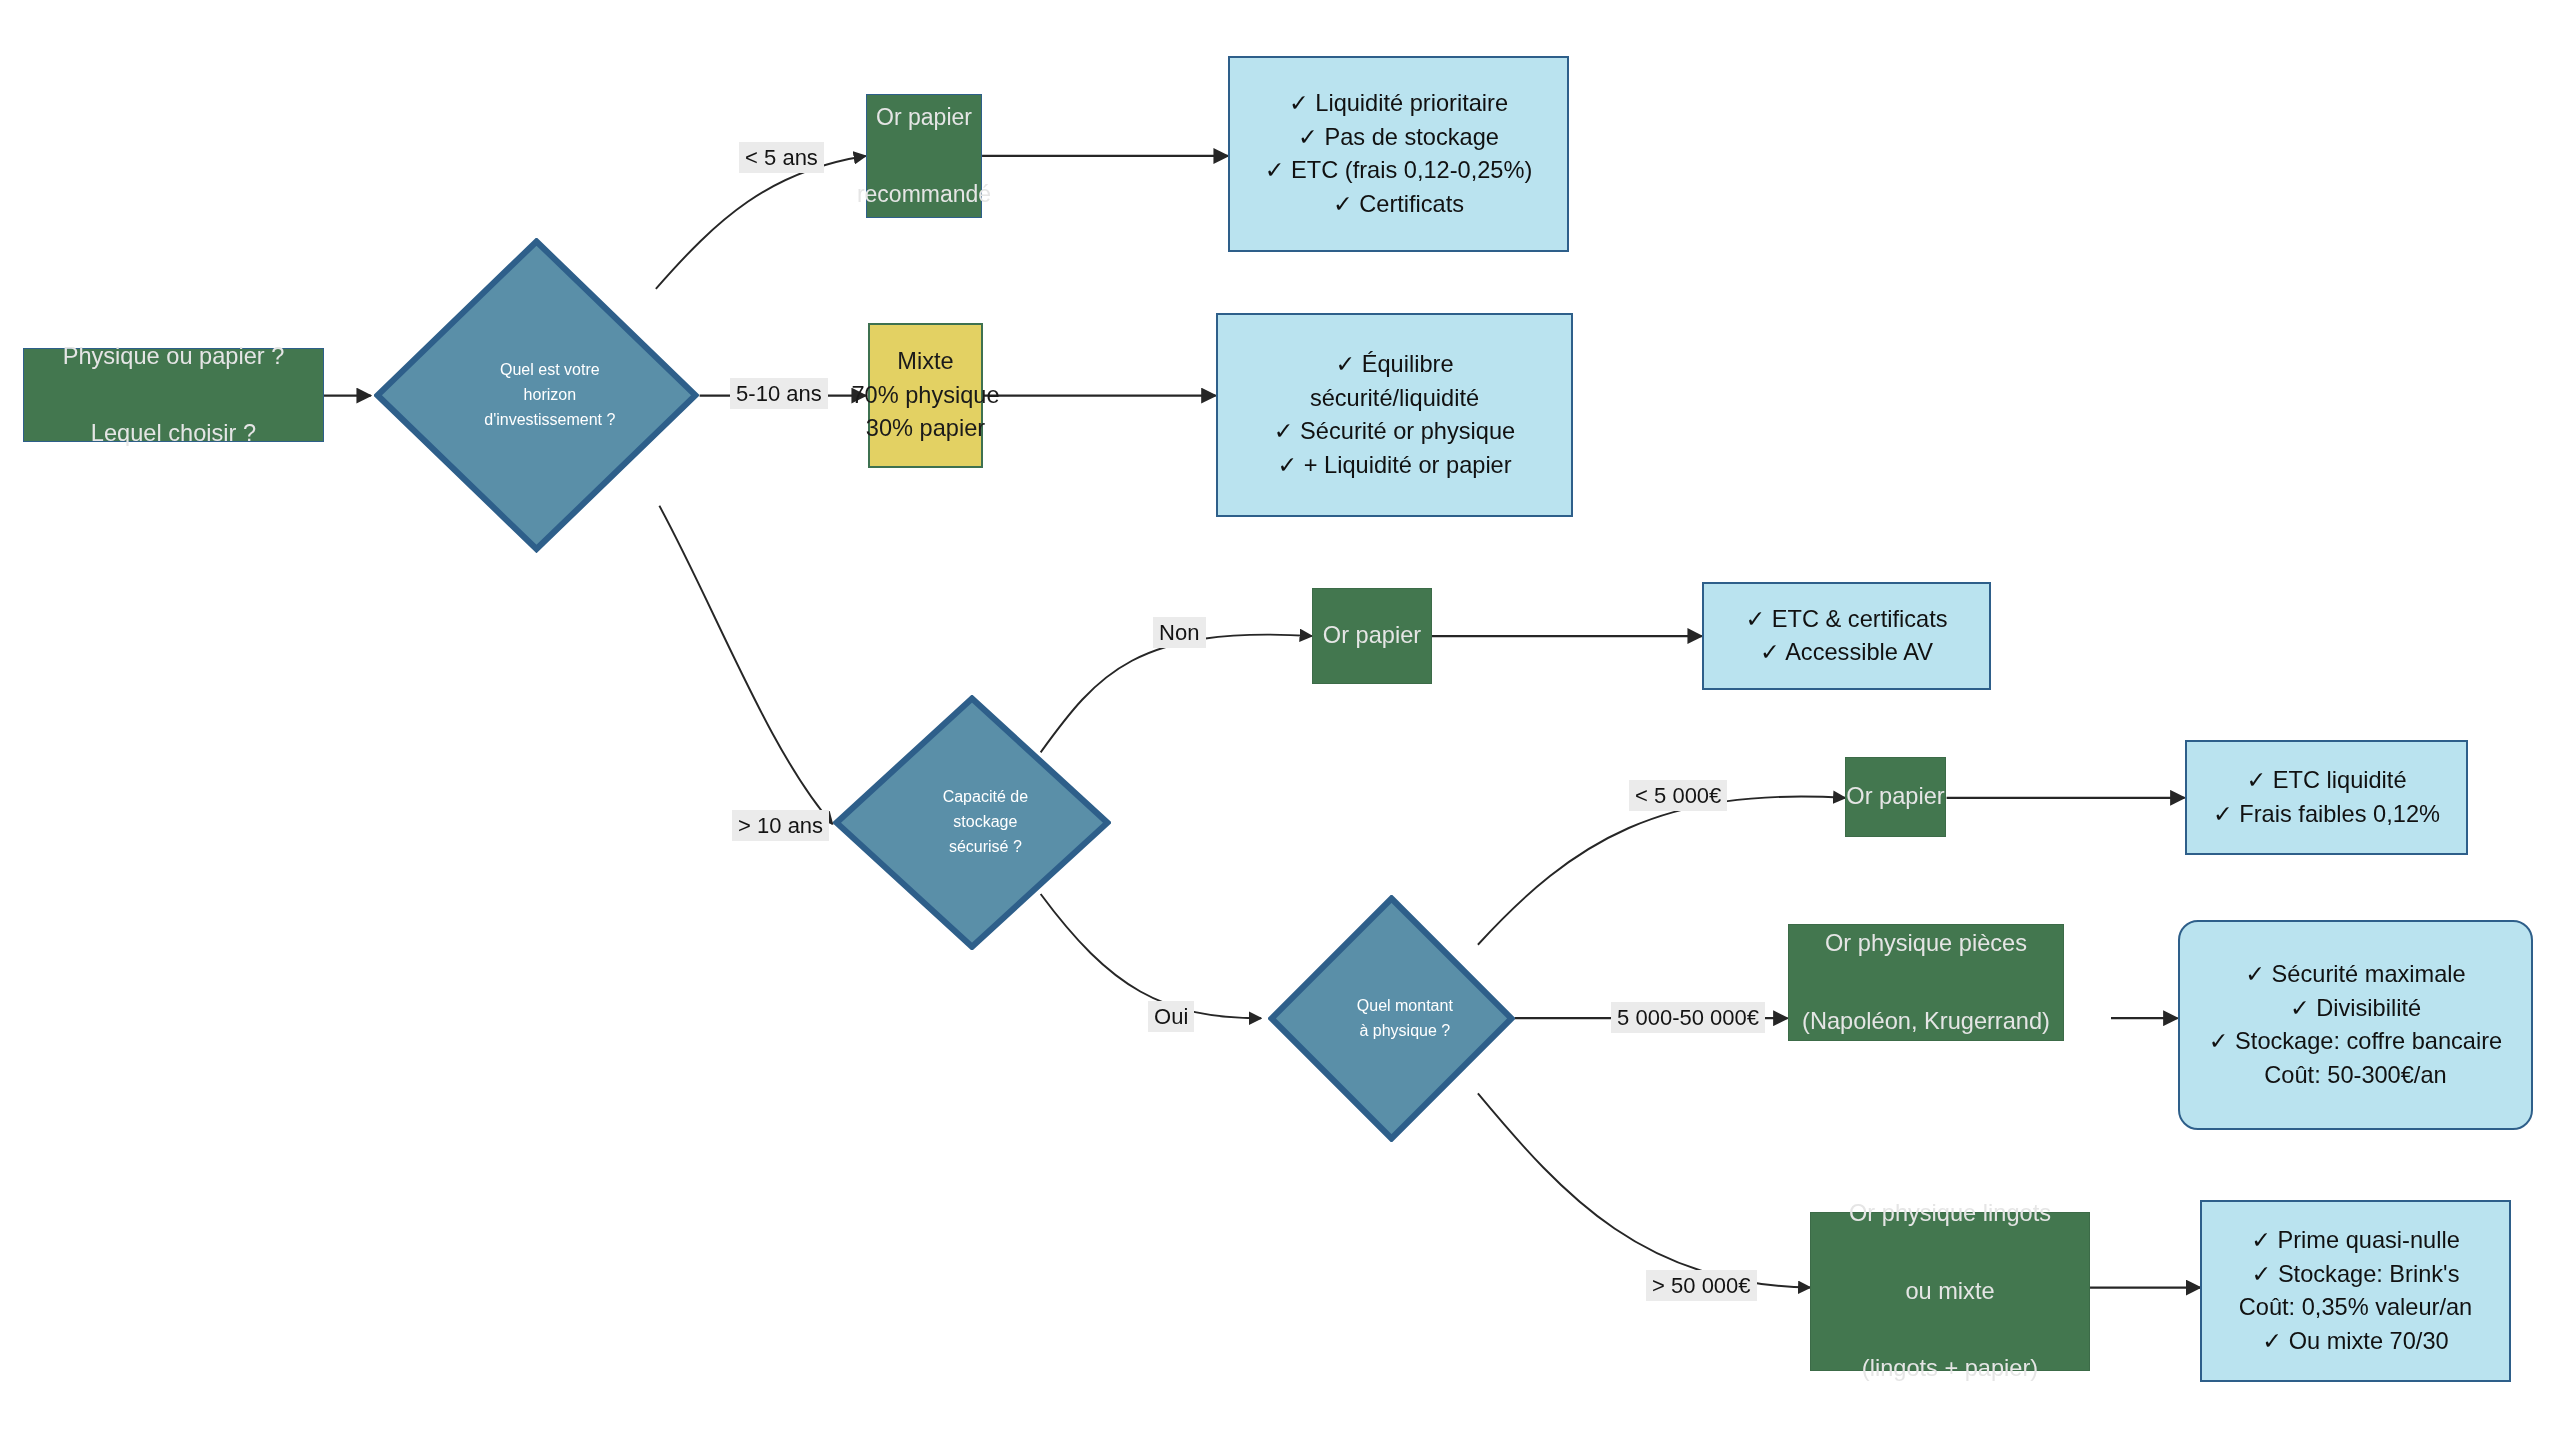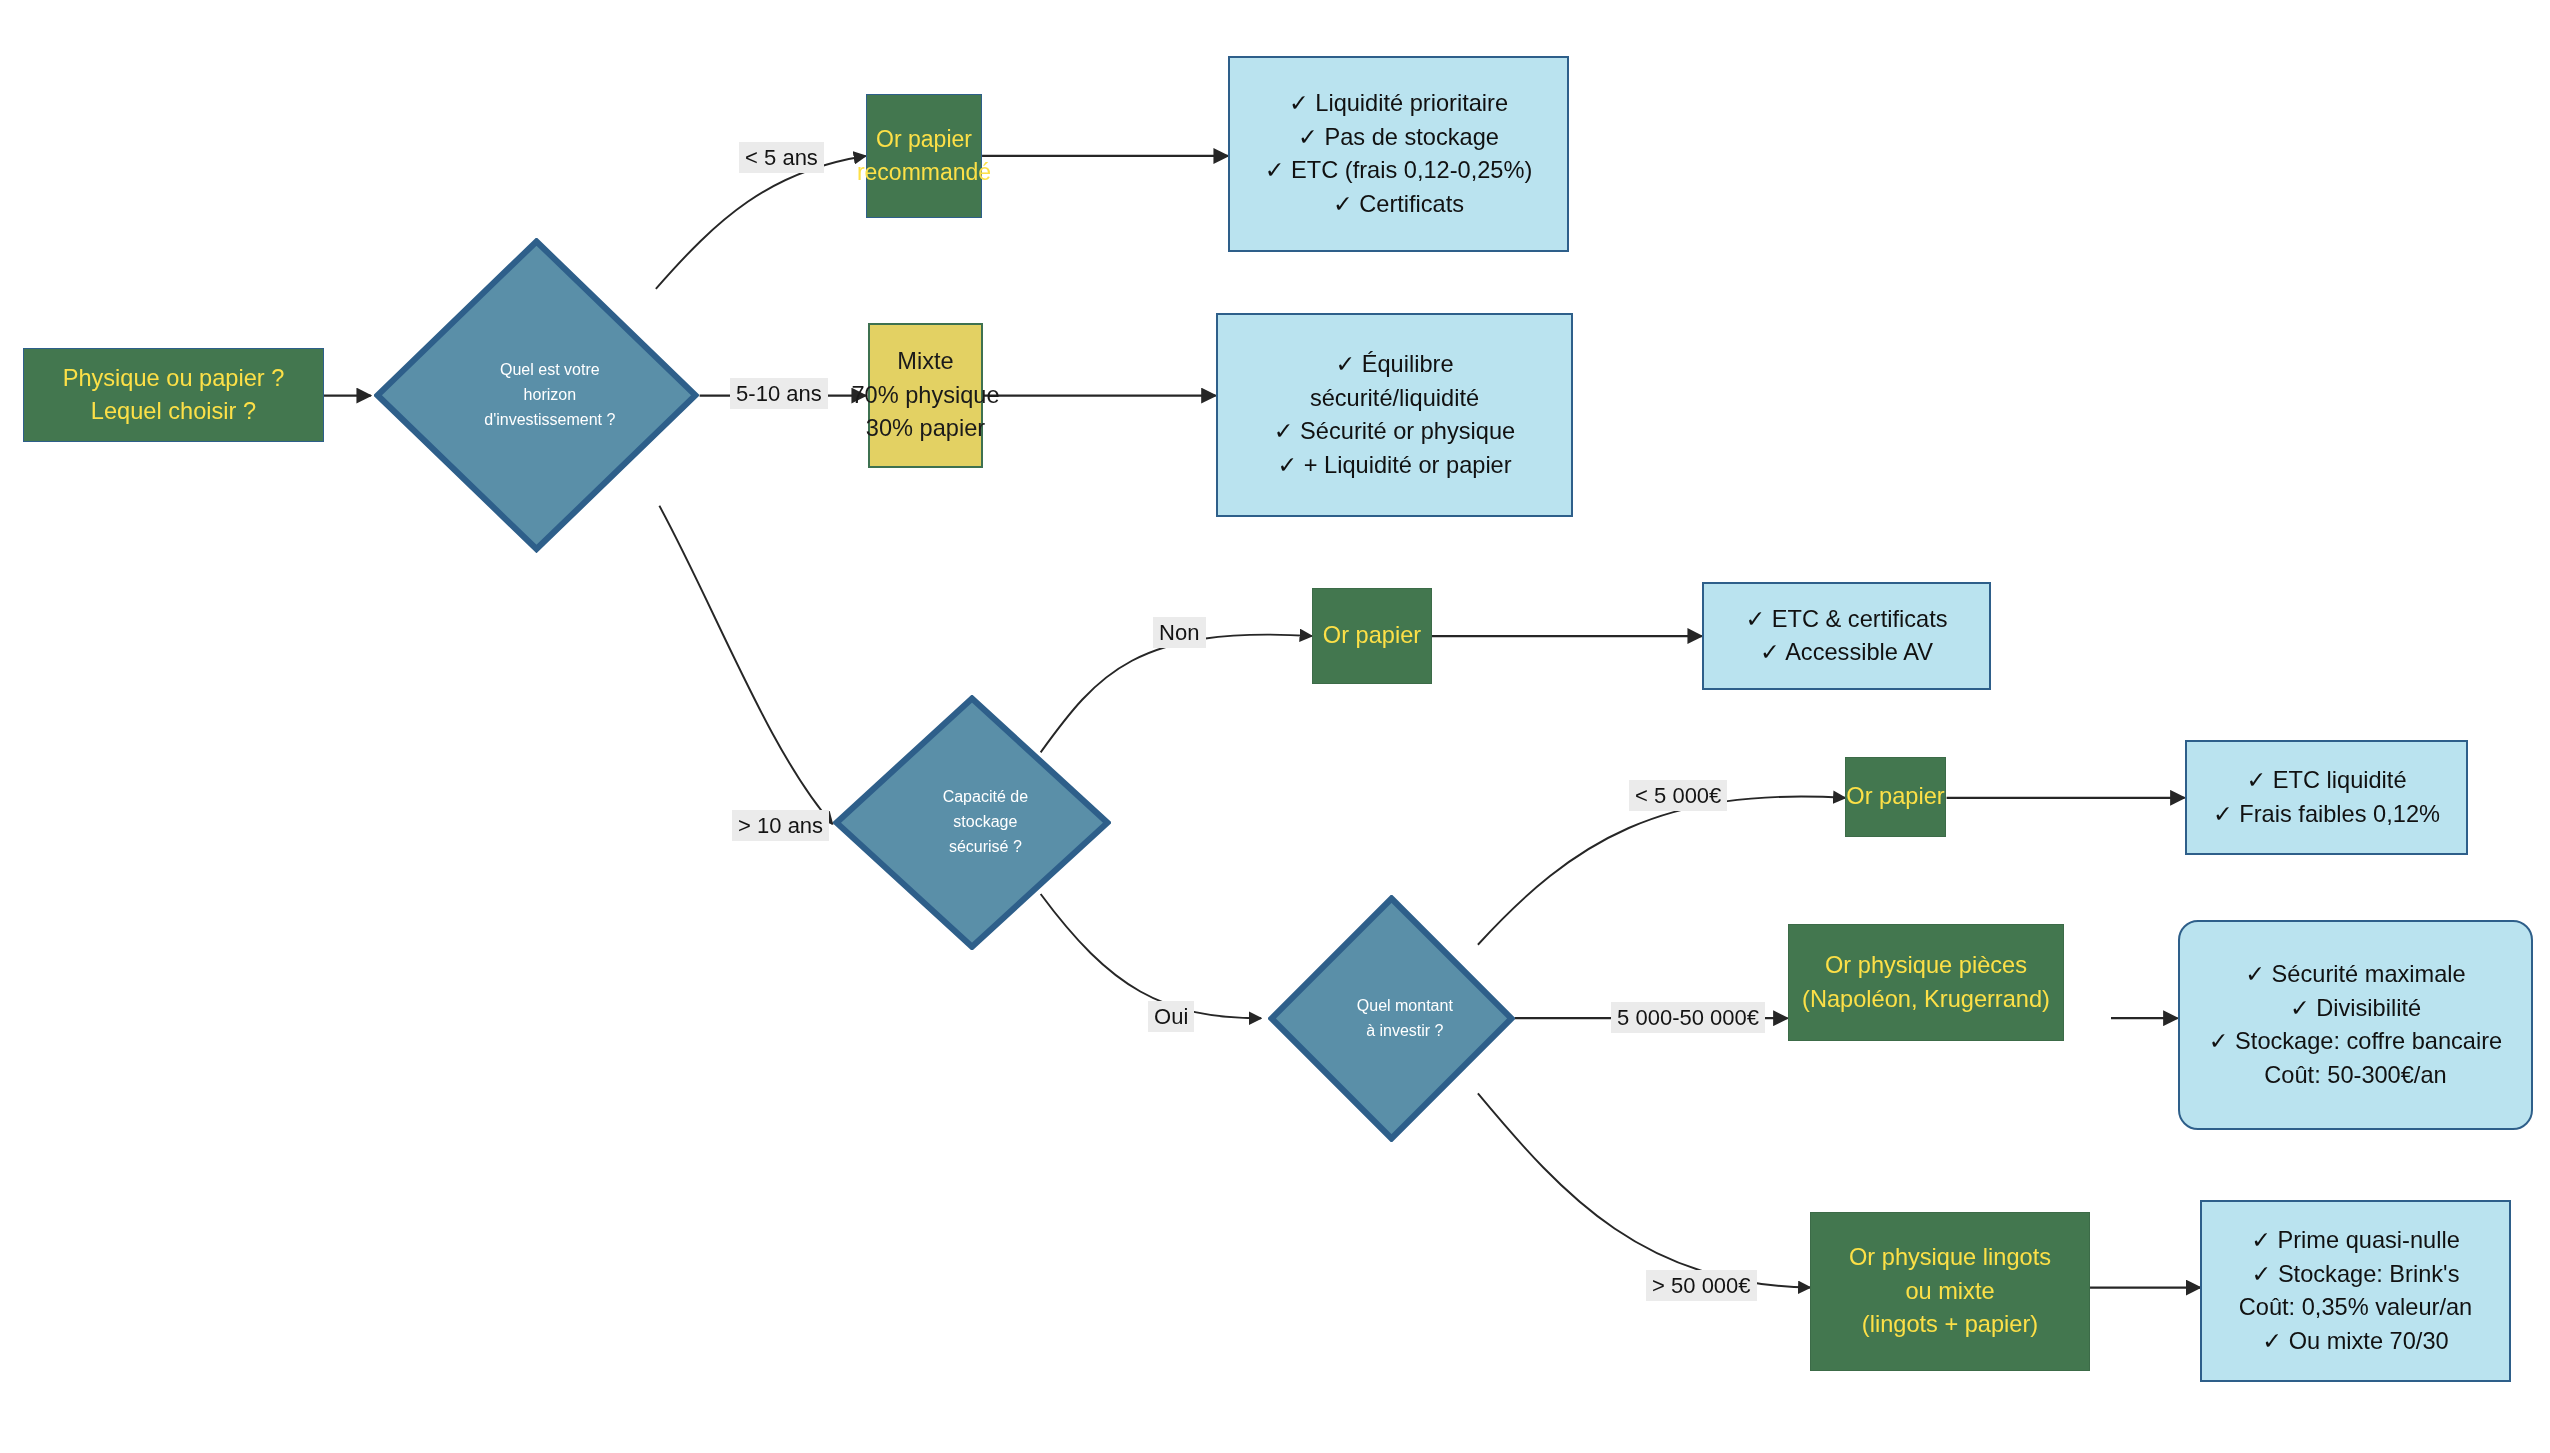--- a/index.html
+++ b/index.html
@@ -34,22 +34,23 @@
     justify-content: center;
     text-align: center;
     line-height: 1.42;
   }
   .node .ln { display: block; white-space: pre; }
 
   
   .box-green {
     background: #43774f;
     border: 1.7px solid #2e5f8a;
-    color: #fde047;
+    color: #e5e5e5;
     font-size: 23.6px;
+    gap: 44px;
   }
   .box-green.thin-border { border: 1.7px solid #3c6b48; }
 
   
   .box-yellow {
     background: #e3d163;
     border: 2.6px solid #3e7150;
     color: #1a1a1a;
     font-size: 23.6px;
   }
@@ -204,21 +205,21 @@
     <span class="ln">✓ ETC &amp; certificats</span>
     <span class="ln">✓ Accessible AV</span>
   </div>
 
   <div class="diamond" style="left:1268px; top:895px; width:247px; height:247px;">
     <svg class="dshape" viewBox="0 0 282 282" preserveAspectRatio="none">
       <polygon points="141,4 278,141 141,278 4,141" fill="#5a8fa8" stroke="#2e5f8a" stroke-width="7"></polygon>
     </svg>
     <div class="dlabel">
       <span class="ln">Quel montant</span>
-      <span class="ln">à investir ?</span>
+      <span class="ln">à physique ?</span>
     </div>
   </div>
 
   <div class="node box-green thin-border" style="left:1845px; top:757px; width:101px; height:80px;">
     <span class="ln">Or papier</span>
   </div>
 
   <div class="node box-info" style="left:2185px; top:740px; width:283px; height:115px;">
     <span class="ln">✓ ETC liquidité</span>
     <span class="ln">✓ Frais faibles 0,12%</span>

